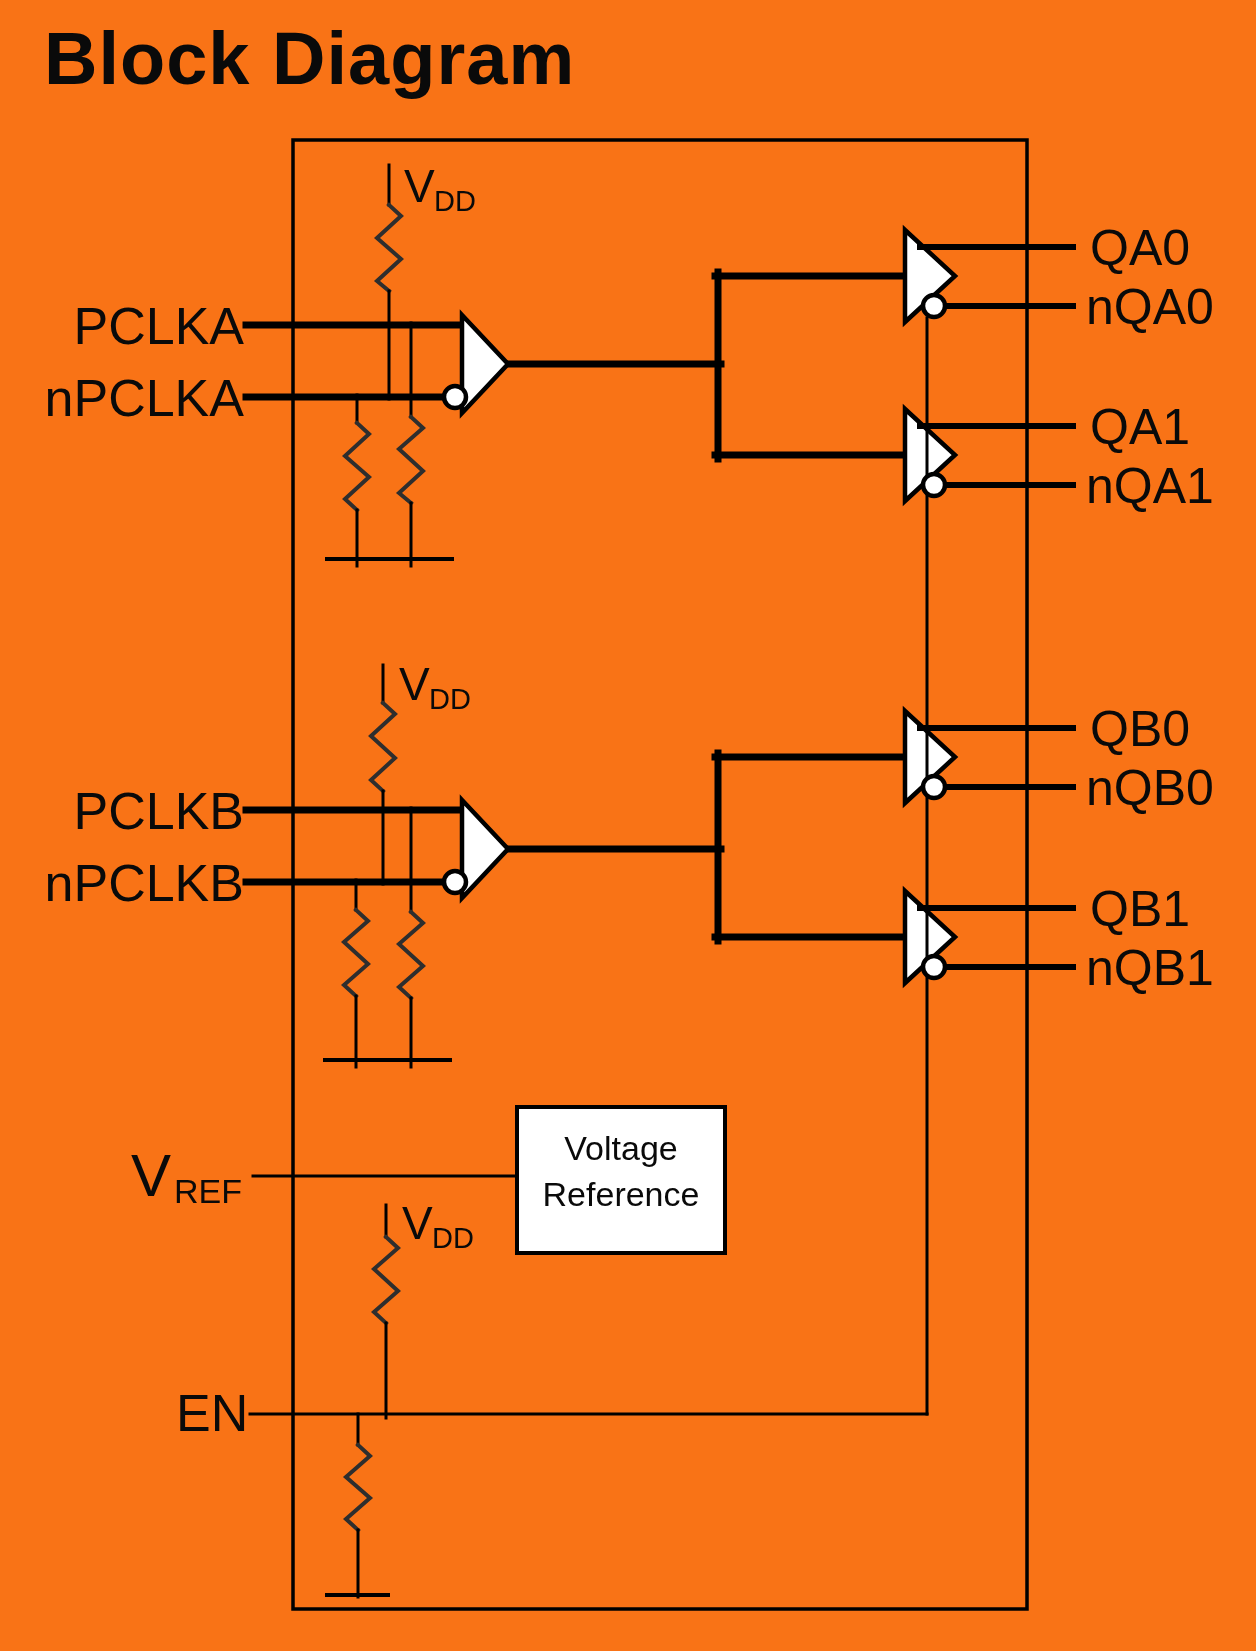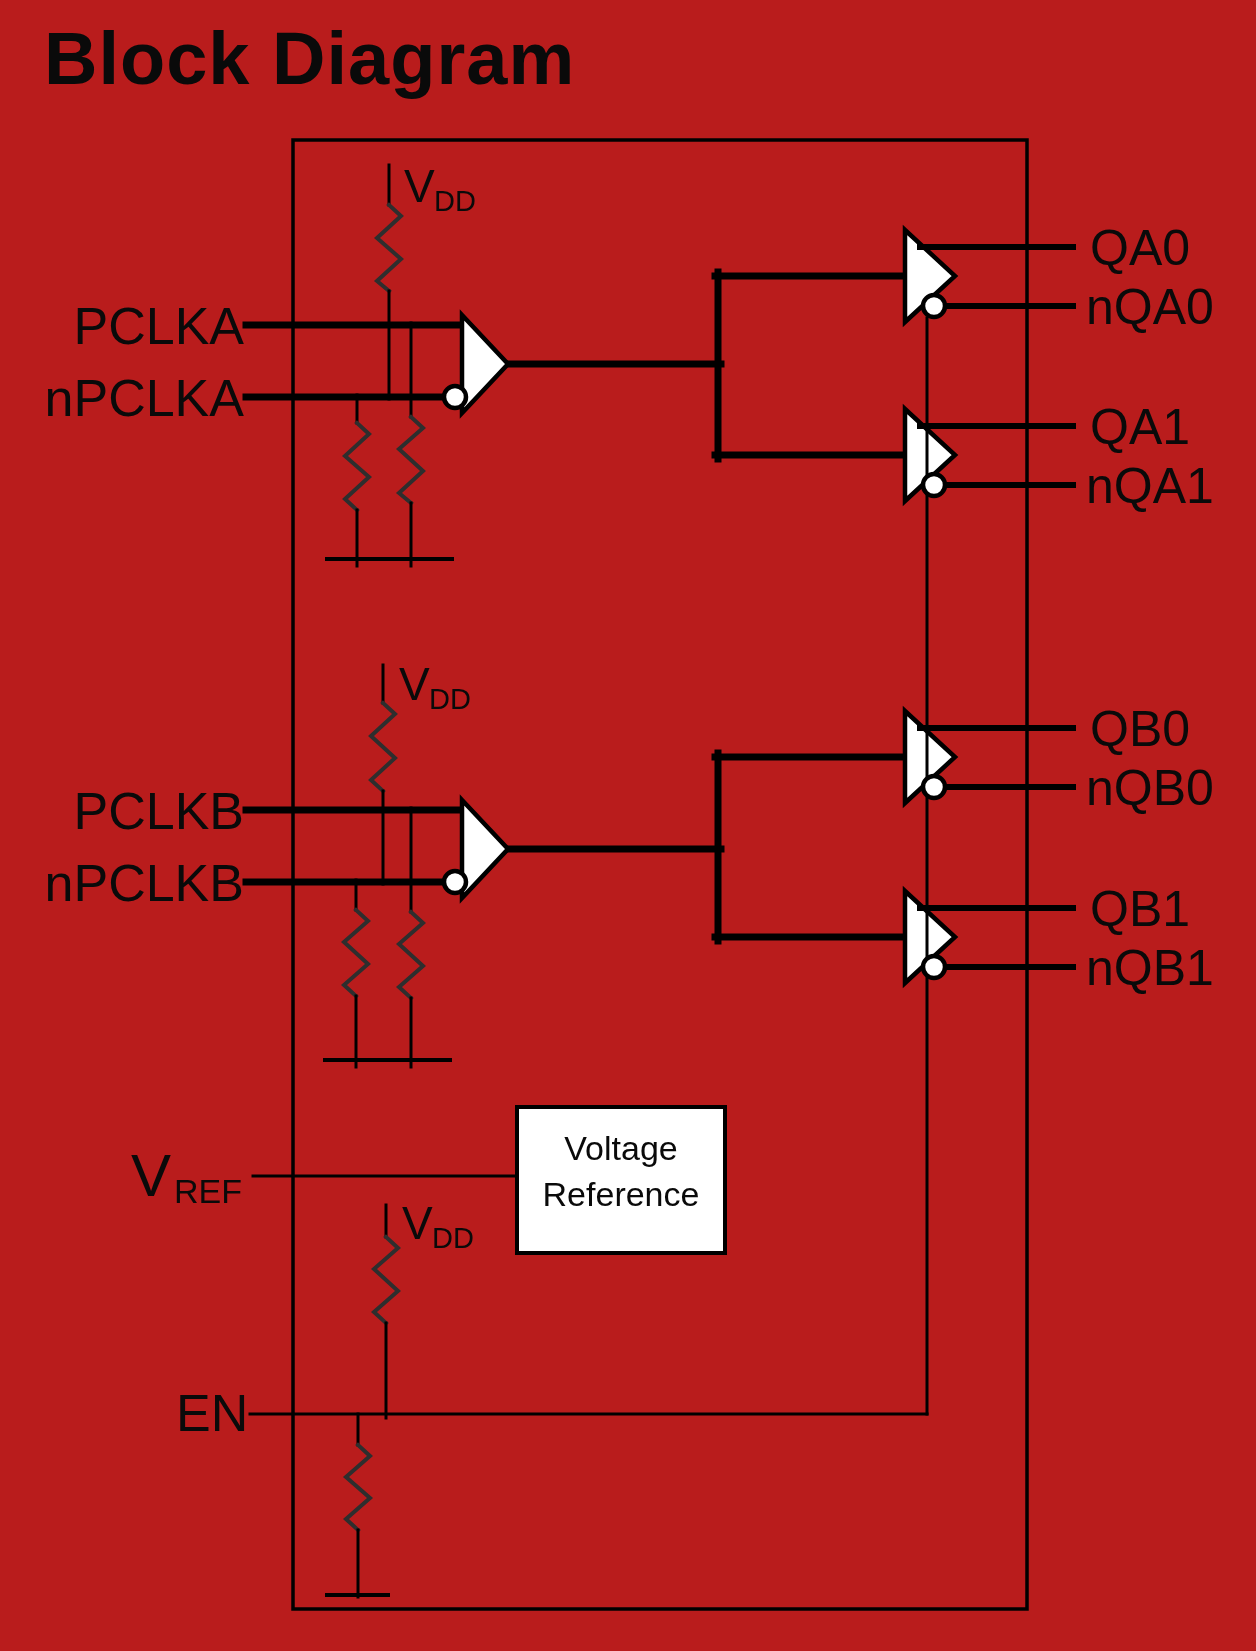--- a/index.html
+++ b/index.html
@@ -1,16 +1,16 @@
 <!DOCTYPE html>
 <html><head>
 <meta charset="utf-8">
 <style>
   html,body{margin:0;padding:0;background:#ffffff;}
-  .stage{width:1256px;height:1651px;position:relative;background:#b91c1c;margin:0;}
+  .stage{width:1256px;height:1651px;position:relative;background:#f97316;margin:0;}
   svg{display:block;}
   svg text{font-family:"Liberation Sans", sans-serif;fill:#0a0a0a;}
   .t-title{font-size:74px;font-weight:bold;letter-spacing:1px;}
   .t-pin{font-size:52px;}
   .t-out{font-size:50px;}
   .t-v{font-size:46px;}
   .t-vsub{font-size:29px;}
   .t-vref{font-size:60px;}
   .t-vrefsub{font-size:34px;}
   .t-boxlabel{font-size:34px;text-anchor:middle;}

